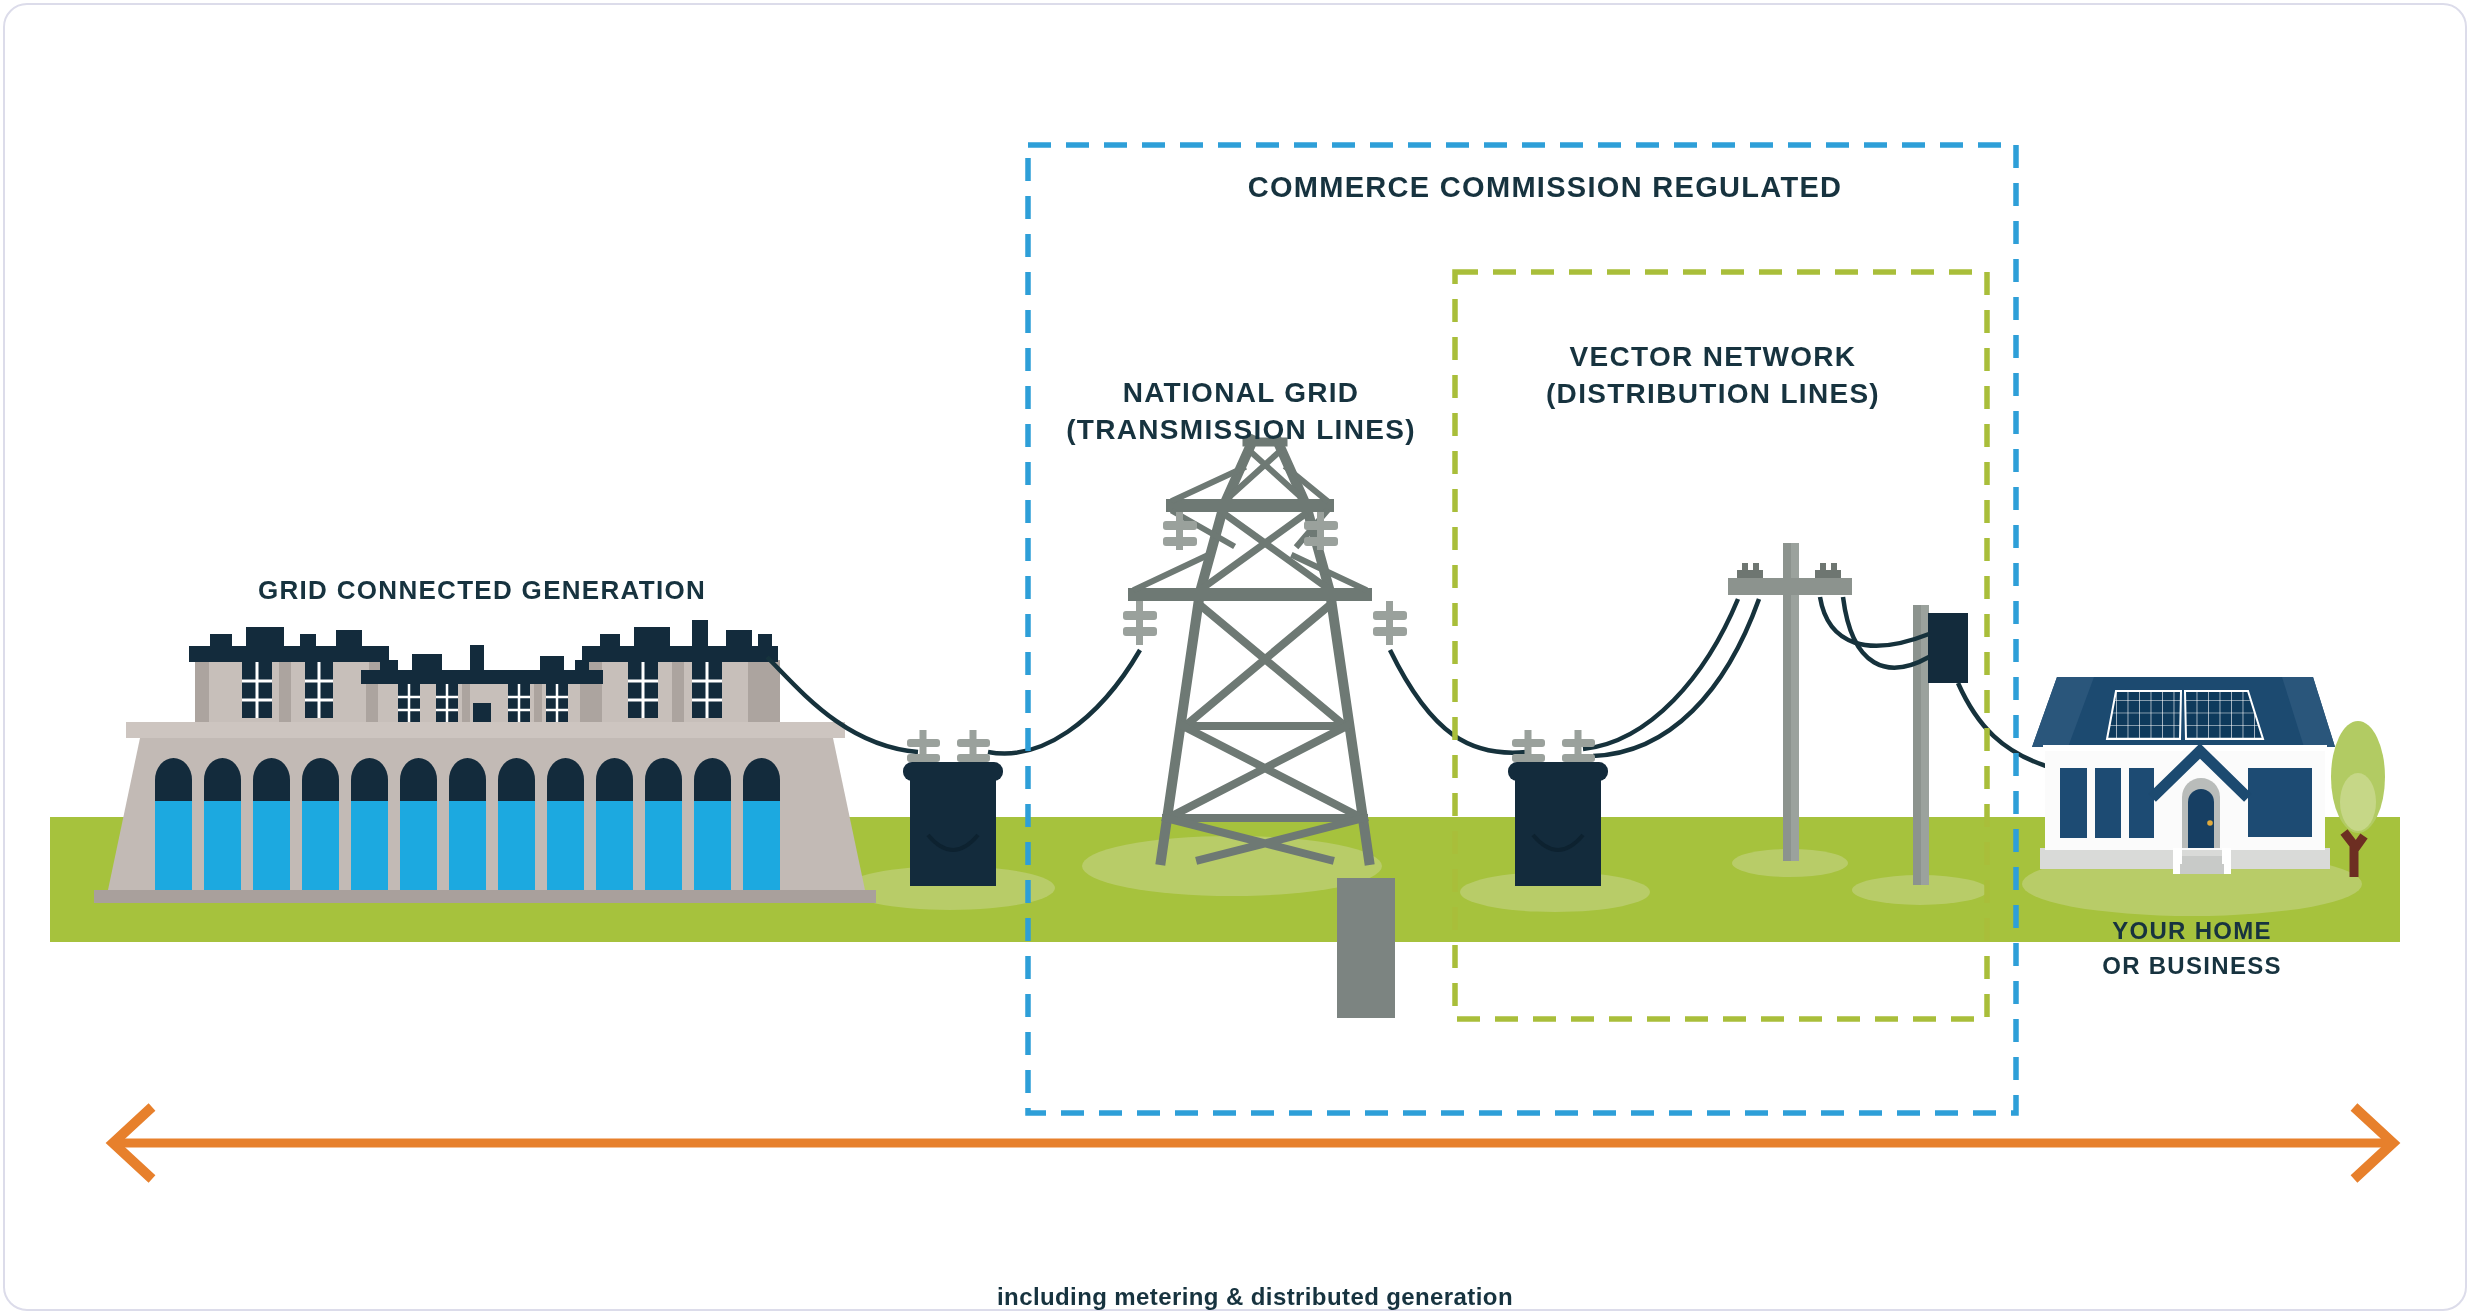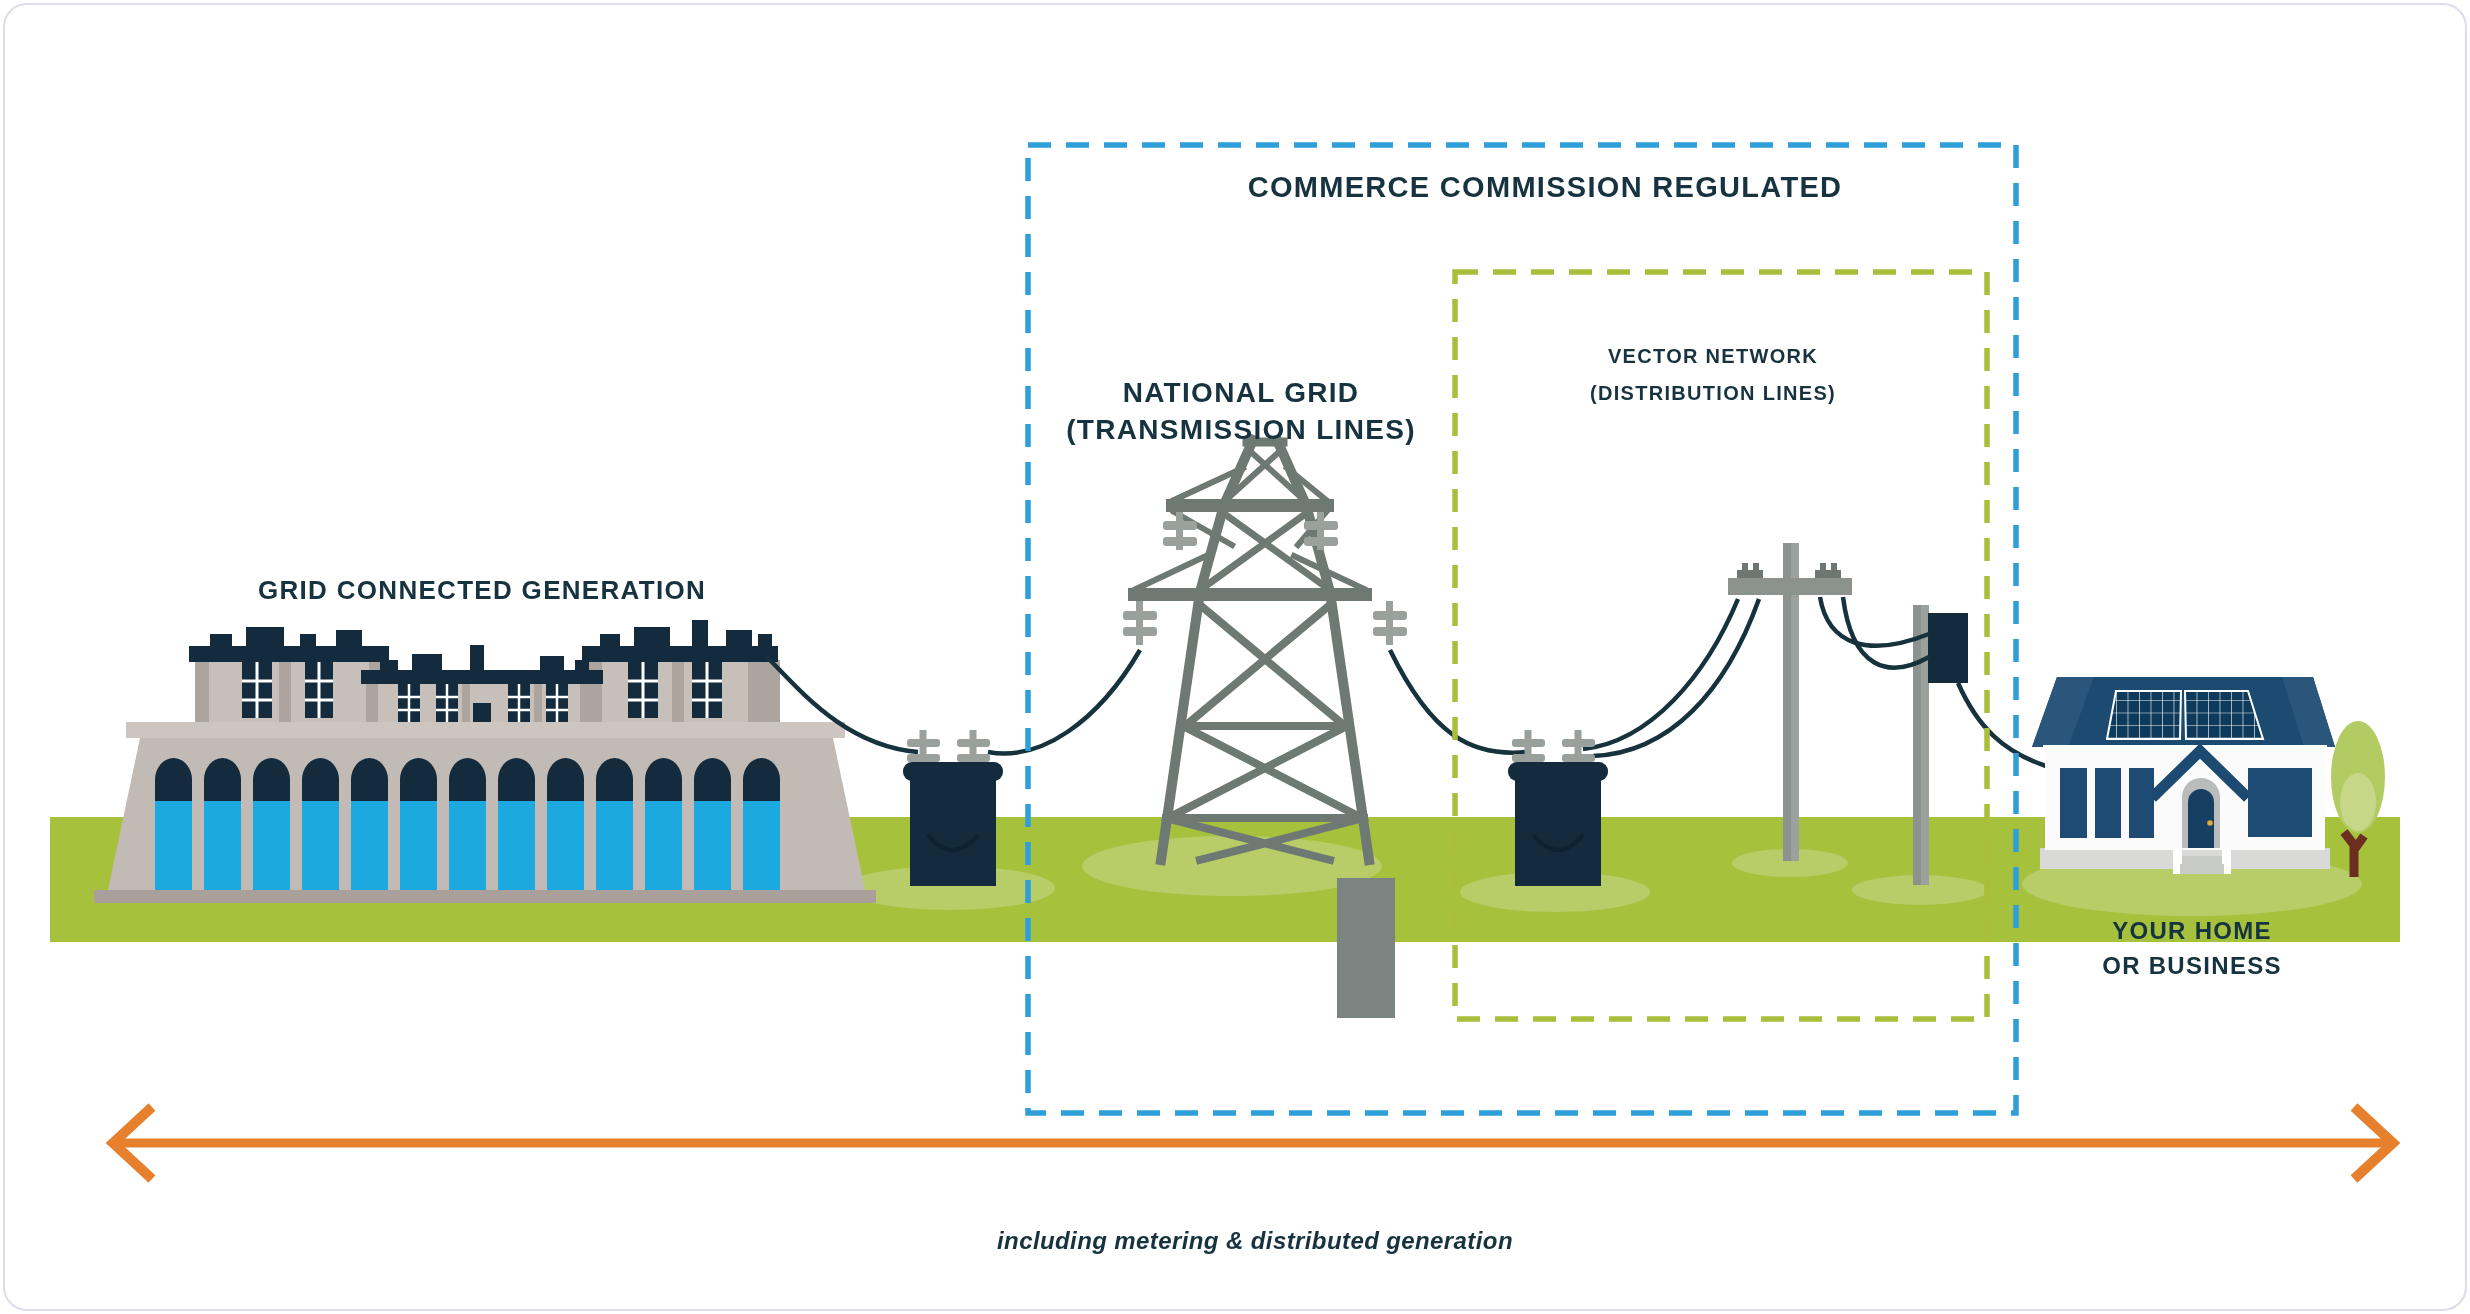--- a/index.html
+++ b/index.html
@@ -7,24 +7,24 @@
          font-family:"Liberation Sans","DejaVu Sans",sans-serif;overflow:hidden;}
   .card{position:absolute;left:3px;top:3px;right:3px;bottom:3px;
         background:#ffffff;border:2px solid #dcdcea;border-radius:24px;}
   .art{position:absolute;left:0;top:0;width:2470px;height:1314px;}
   .lbl{position:absolute;transform:translate(-50%,-50%);color:#17333f;
        font-weight:bold;letter-spacing:1.3px;white-space:nowrap;text-align:center;}
   .lbl .ln{display:block;}
   .lbl-commerce{left:1545px;top:187px;font-size:29px;}
   .lbl-generation{left:482px;top:590px;font-size:26px;}
   .lbl-natgrid{left:1241px;top:371px;font-size:28px;line-height:37px;margin-top:40px;}
-  .lbl-vector{left:1713px;top:375px;font-size:20px;line-height:37px;}
+  .lbl-vector{left:1713px;top:375px;font-size:28px;line-height:37px;}
   .lbl-home{left:2192px;top:948px;font-size:24px;line-height:35px;}
   .lbl-ea1{left:1255px;top:1206px;font-size:30px;letter-spacing:1px;}
-  .lbl-ea2{left:1255px;top:1241px;font-size:24px;letter-spacing:0.4px;font-style:italic;}
+  .lbl-ea2{left:1255px;top:1297px;font-size:24px;letter-spacing:0.4px;}
 </style>
 </head>
 <body>
 
 <div class="stage">
   <div class="card"></div>
 
   <svg class="art" viewBox="0 0 2470 1314">
     <defs>
 

